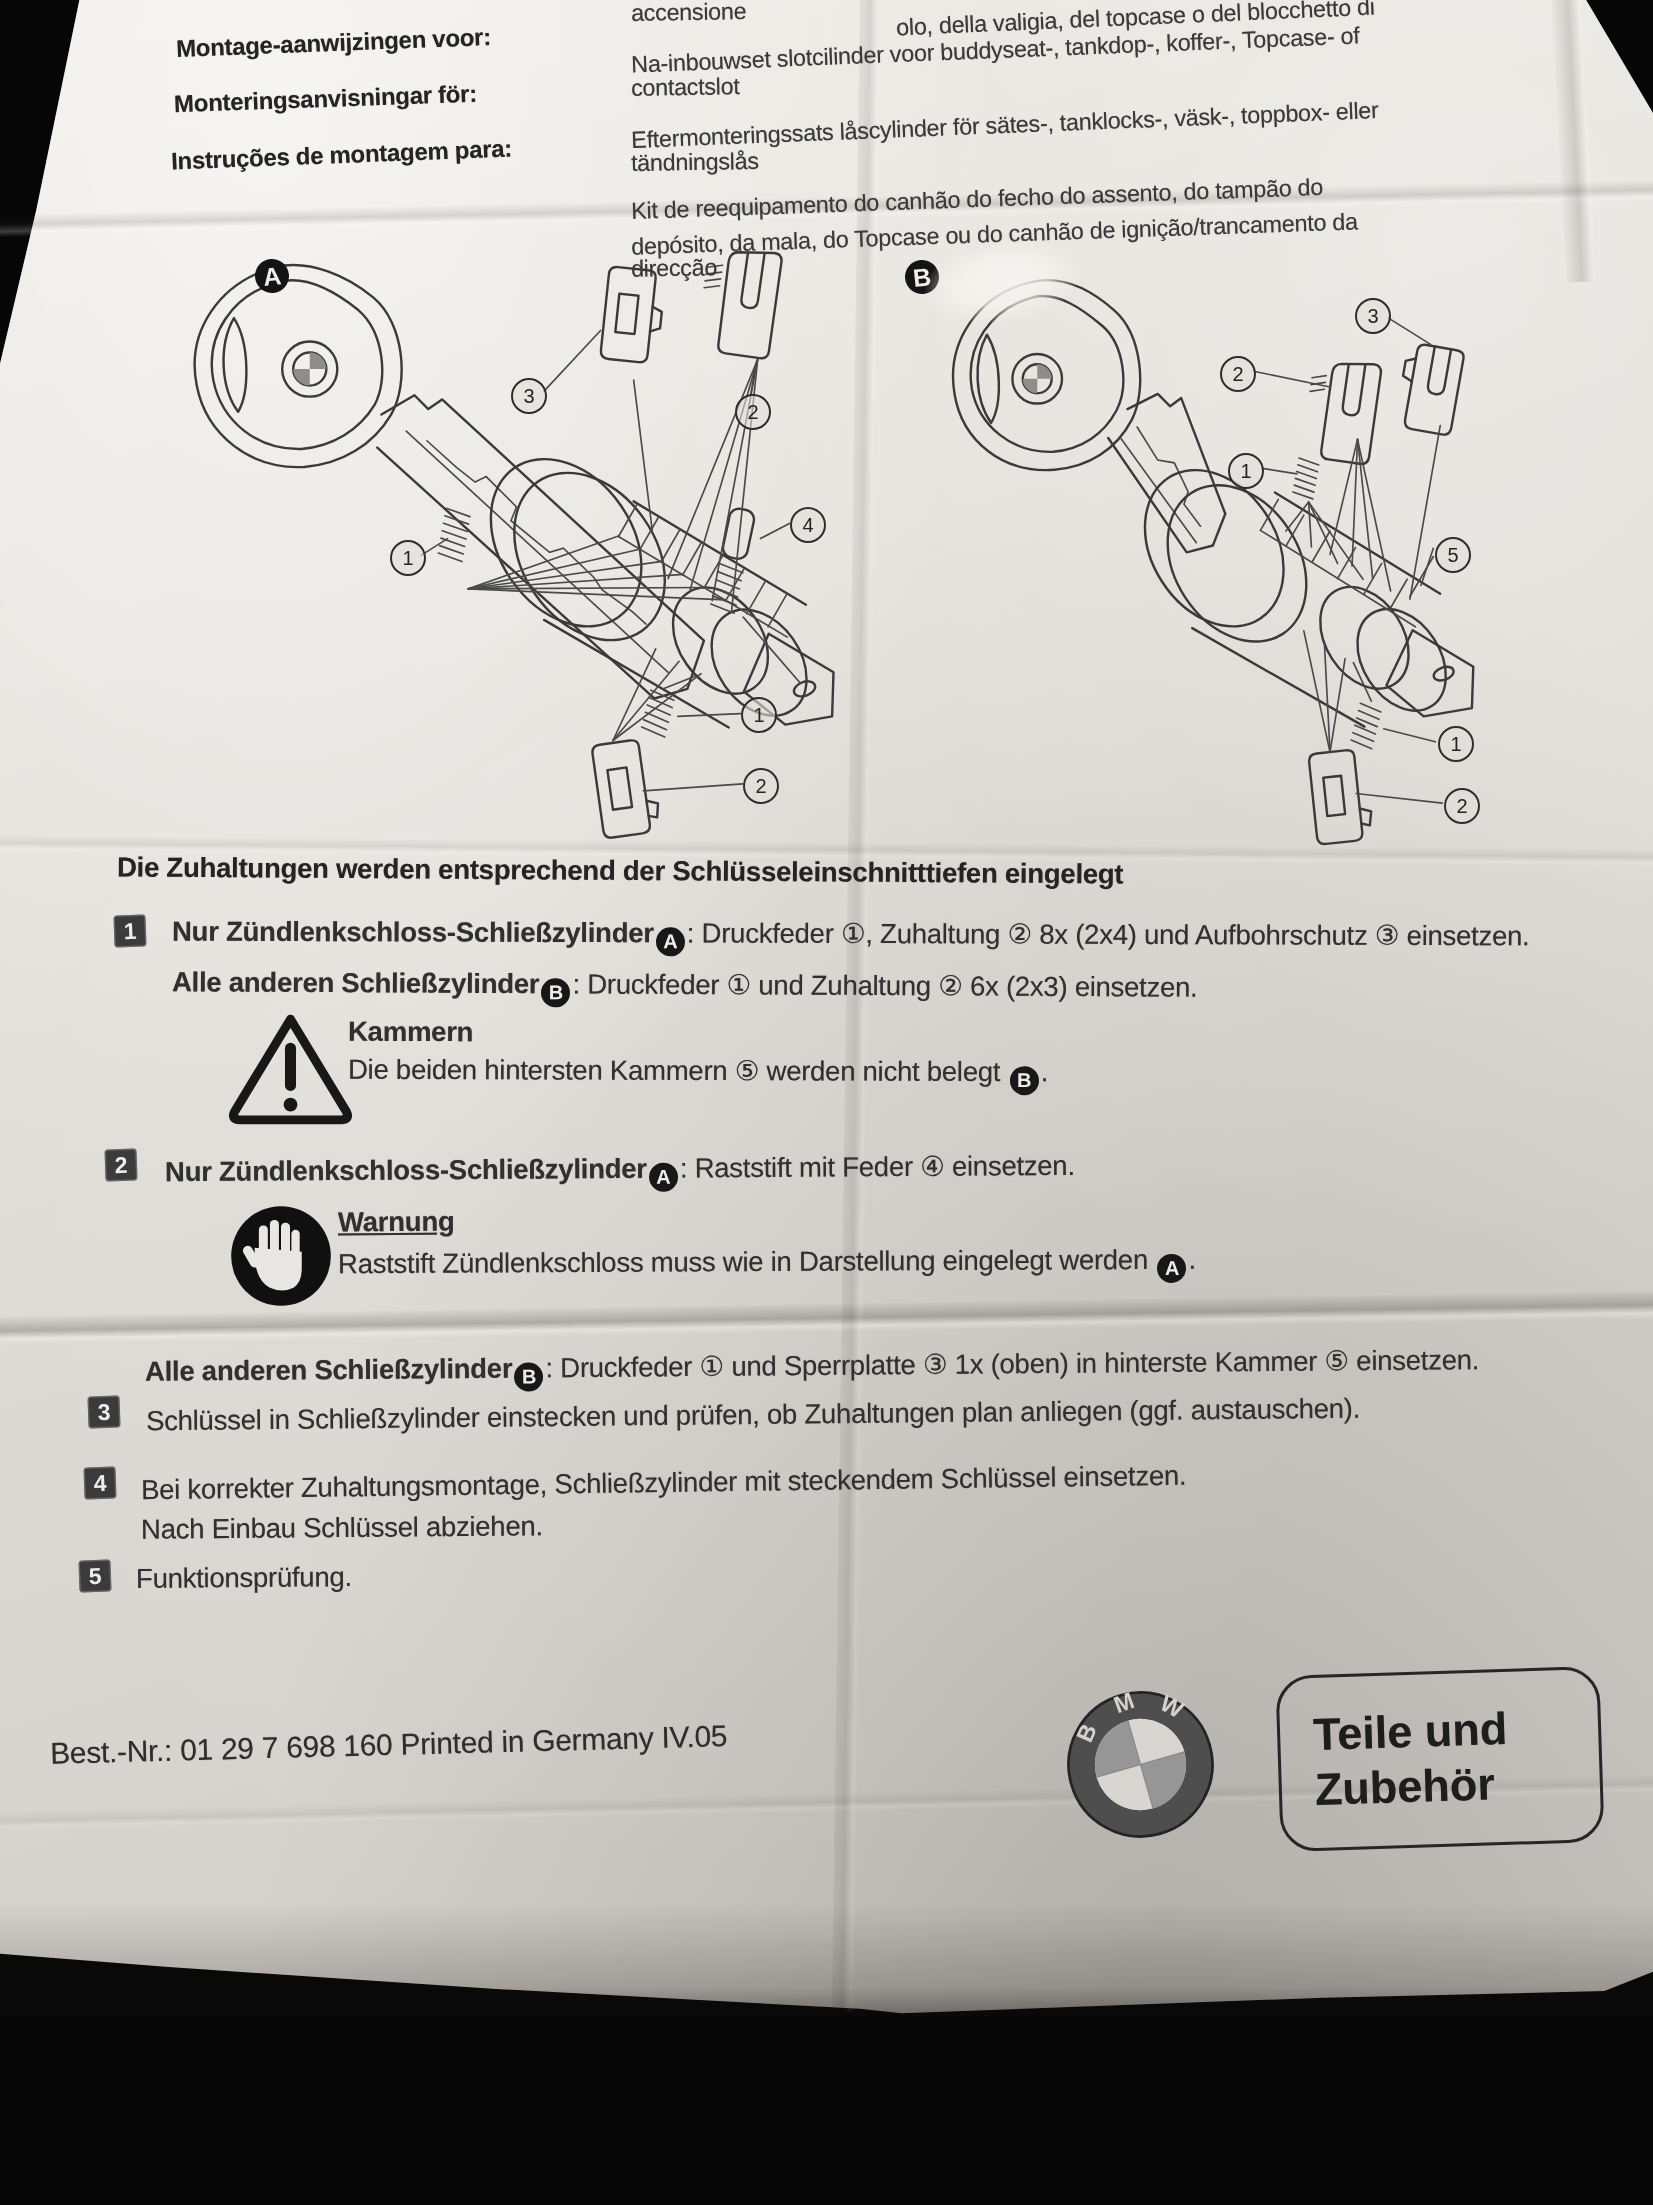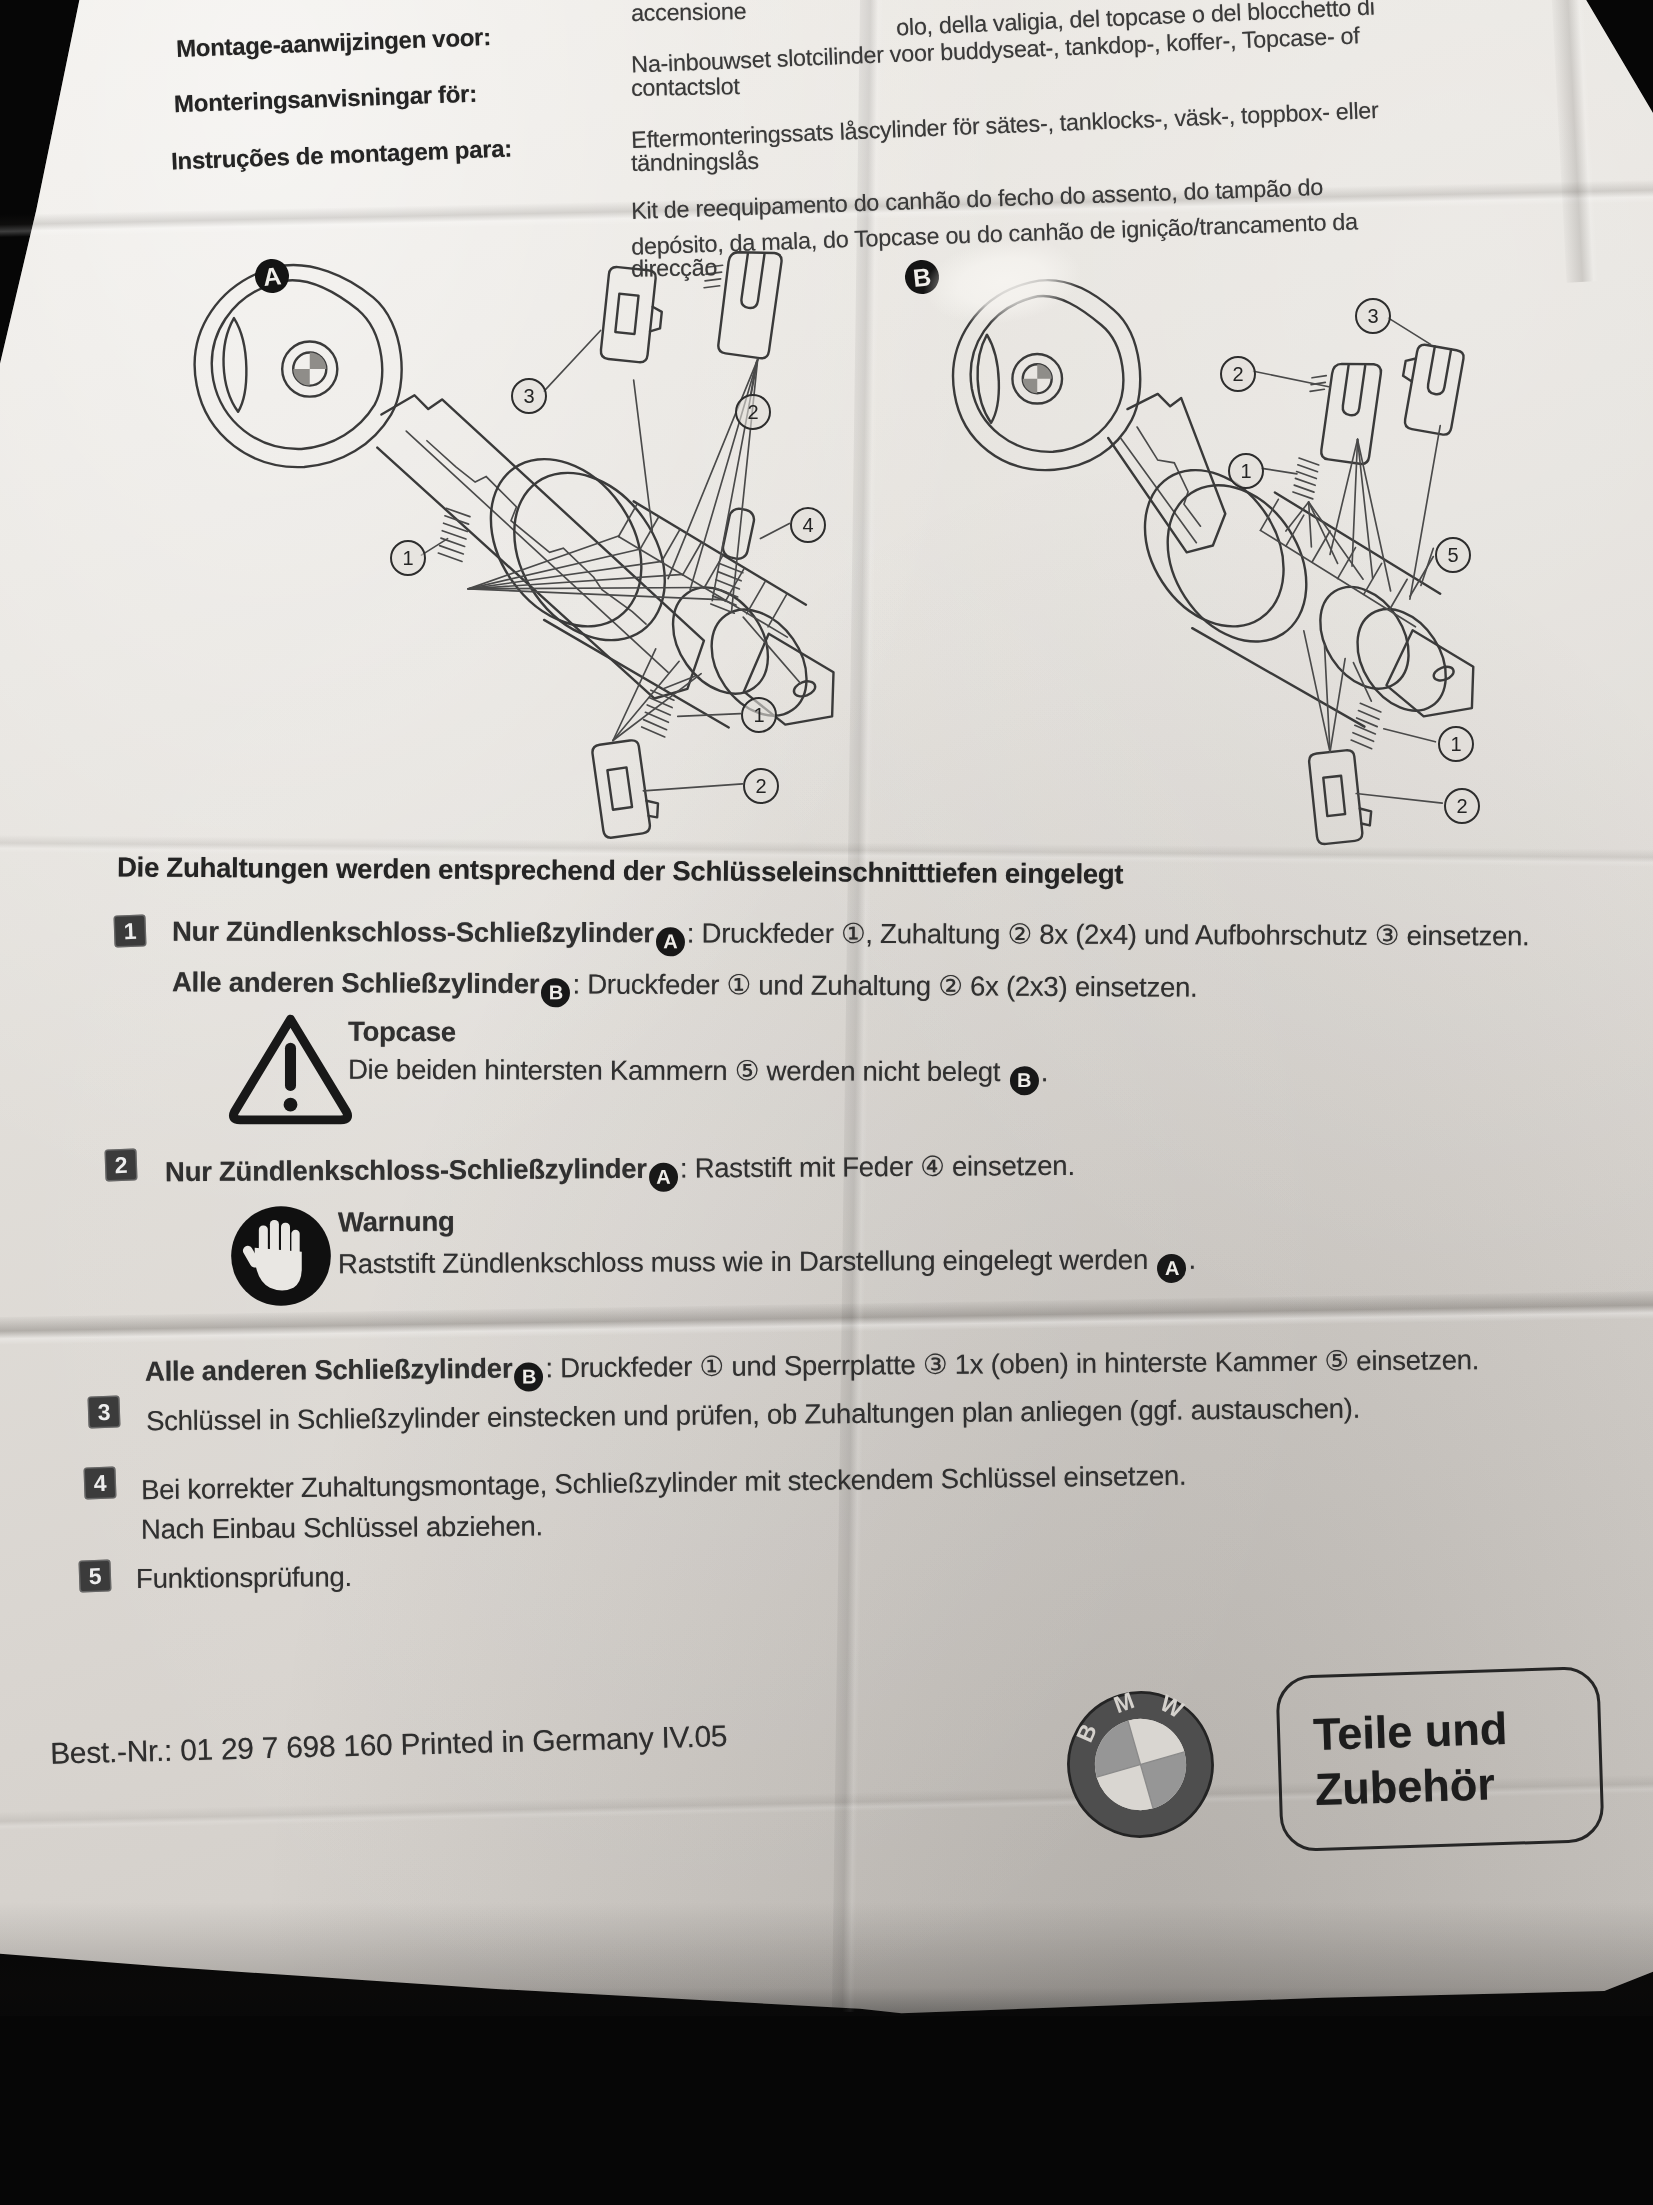--- a/index.html
+++ b/index.html
@@ -320,42 +320,42 @@
   </div>
   <div class="t step-line" style="left:172px;top:968px;transform:rotate(0.3deg);">
     <span class="b">Alle anderen Schließzylinder</span><span class="cbadge">B</span><span>: Druckfeder ①  und Zuhaltung ② 6x (2x3) einsetzen.</span>
   </div>
 
   <svg class="diagram-svg" style="left:225px;top:1008px;" width="131" height="121" viewBox="0 0 190 175">
     <path d="M95 16 L176 150 Q182 162 168 162 L22 162 Q8 162 14 150 Z" fill="none" stroke="#181818" stroke-width="13" stroke-linejoin="round"></path>
     <line x1="95" y1="58" x2="95" y2="112" stroke="#181818" stroke-width="16" stroke-linecap="round"></line>
     <circle cx="95" cy="140" r="10" fill="#181818"></circle>
   </svg>
-  <div class="t step-line b" style="left:348px;top:1016px;transform:rotate(0.2deg);">Topcase</div>
+  <div class="t step-line b" style="left:348px;top:1016px;transform:rotate(0.2deg);">Kammern</div>
   <div class="t step-line" style="left:348px;top:1054px;transform:rotate(0.2deg);">
     <span>Die beiden hintersten Kammern ⑤ werden nicht belegt </span><span class="cbadge">B</span><span>.</span>
   </div>
 
   <div class="stepnum" style="left:105px;top:1149px;transform:rotate(-2deg);">2</div>
   <div class="t step-line" style="left:165px;top:1152px;transform:rotate(-0.4deg);">
     <span class="b">Nur Zündlenkschloss-Schließzylinder</span><span class="cbadge">A</span><span>: Raststift mit Feder ④ einsetzen.</span>
   </div>
 
   <svg class="diagram-svg" style="left:227px;top:1202px;" width="108" height="108" viewBox="0 0 156 156">
     <circle cx="78" cy="78" r="72" fill="#101010"></circle>
     <g fill="#e9e7e3">
       <rect x="46" y="34" width="13" height="48" rx="6"></rect>
       <rect x="62" y="26" width="13" height="56" rx="6"></rect>
       <rect x="78" y="30" width="13" height="52" rx="6"></rect>
       <rect x="93" y="40" width="12" height="44" rx="6"></rect>
       <rect x="28" y="62" width="14" height="34" rx="7" transform="rotate(-30 35 79)"></rect>
       <path d="M40 74 Q40 112 62 124 Q80 132 96 124 Q108 116 108 96 L108 72 L40 66 Z"></path>
     </g>
   </svg>
-  <div class="t step-line b" style="left:338px;top:1206px;transform:rotate(-0.4deg);">Warnung</div>
+  <div class="t step-line b" style="left:338px;top:1206px;transform:rotate(-0.4deg);text-decoration:underline;">Warnung</div>
   <div class="t step-line" style="left:338px;top:1246px;transform:rotate(-0.3deg);">
     <span>Raststift Zündlenkschloss muss wie in Darstellung eingelegt werden </span><span class="cbadge">A</span><span>.</span>
   </div>
 
   <div class="t step-line" style="left:145px;top:1349px;transform:rotate(-0.5deg);">
     <span class="b">Alle anderen Schließzylinder</span><span class="cbadge">B</span><span>: Druckfeder ①  und Sperrplatte ③  1x (oben) in hinterste Kammer ⑤  einsetzen.</span>
   </div>
 
   <div class="stepnum" style="left:88px;top:1396px;transform:rotate(-2deg);">3</div>
   <div class="t step-line" style="left:146px;top:1399px;transform:rotate(-0.6deg);">Schlüssel in Schließzylinder einstecken und prüfen, ob Zuhaltungen plan anliegen (ggf. austauschen).</div>

